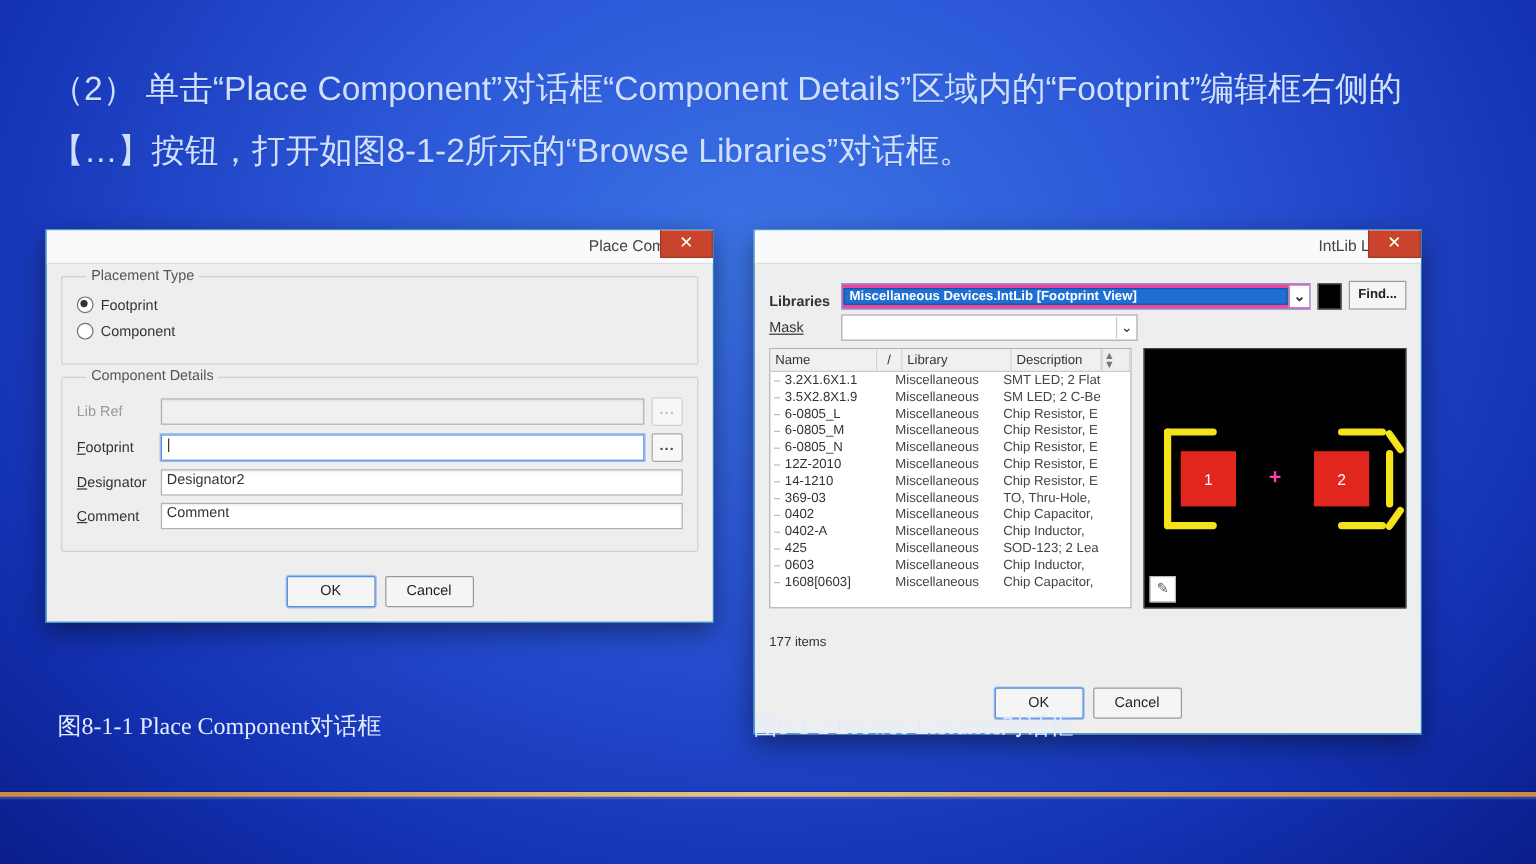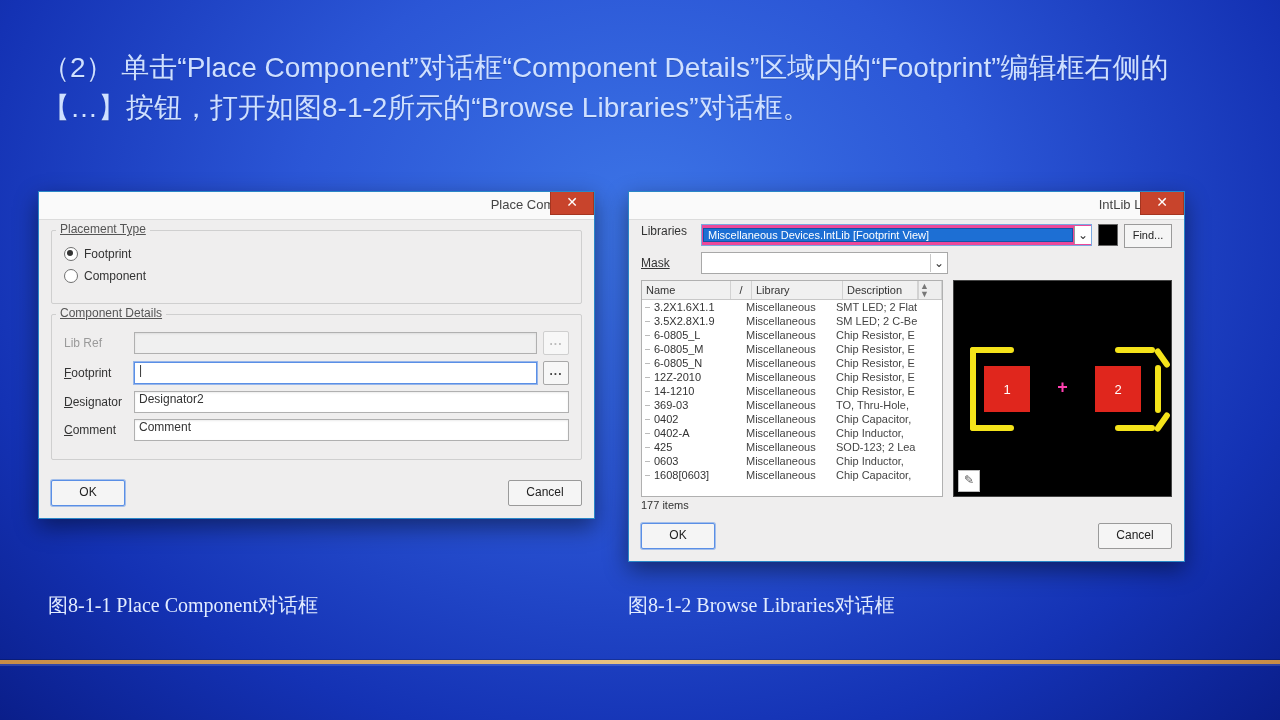--- a/index.html
+++ b/index.html
@@ -3,67 +3,67 @@
 <meta charset="utf-8">
 <style>
   html,body{margin:0;padding:0;width:1280px;height:720px;overflow:hidden;font-family:"Microsoft YaHei",Tahoma,sans-serif;}
   .slide{
     width:1280px;height:720px;box-sizing:border-box;position:relative;
     background:radial-gradient(ellipse at 50% 30%,#3c74e6 0%,#2b56d6 38%,#1432b4 75%,#0a1e8a 100%);
     color:#fff;
   }
   .body-text{
     position:absolute;left:42px;top:48px;right:42px;
-    font-size:28px;line-height:40px;color:#e9f0ff;font-weight:400;
+    font-size:28px;line-height:52px;color:#e9f0ff;font-weight:400;
     text-shadow:0 1px 0 rgba(0,0,0,.15);
   }
   .body-text .accent{color:#cfe0ff;}
   .underline{
     position:absolute;left:0;right:0;top:660px;height:4px;
     background:linear-gradient(to right,#c88c46,#e9c483 50%,#c88c46);
     box-shadow:0 2px 0 rgba(255,255,255,.15),0 -1px 0 rgba(0,0,0,.2);
   }
   
   .dlg{
     position:absolute;background:#efeeee;border:1px solid #2a87c7;
     box-shadow:0 8px 22px rgba(0,0,0,.45);color:#222;font-size:12px;
   }
   .dlg .titlebar{height:27px;background:#fafafa;border-bottom:1px solid #dcdcdc;position:relative;}
   .dlg .title{position:absolute;left:0;right:0;top:5px;text-align:right;font-size:13px;color:#444;}
   .dlg .closebtn{
     position:absolute;top:0;right:0;width:42px;height:22px;background:#c8442c;color:#fff;
     font-size:14px;text-align:center;line-height:20px;border:1px solid #a43520;border-top:none;
   }
   .group{border:1px solid #cfcfcf;margin:10px 12px;padding:10px 12px 12px;position:relative;background:#efeeee;border-radius:2px;}
-  .group .legend{position:absolute;top:-9px;left:4px;background:#efeeee;padding:0 4px;color:#555;font-size:12px;text-decoration:underline;}
+  .group .legend{position:absolute;top:-9px;left:20px;background:#efeeee;padding:0 4px;color:#555;font-size:12px;}
   .radio-row{display:flex;align-items:center;margin:6px 0 8px;color:#333;}
   .radio{width:12px;height:12px;border:1px solid #707070;border-radius:50%;margin-right:6px;position:relative;background:#fff;}
   .radio.checked::after{content:"";position:absolute;left:2px;top:2px;width:6px;height:6px;border-radius:50%;background:#333;}
   .form-row{display:flex;align-items:center;margin:6px 0;}
   .form-row .lbl{width:70px;color:#333;}
   .form-row .lbl.disabled{color:#9a9a9a;}
   .form-row .lbl .u{text-decoration:underline;}
   .txt{
     flex:1;height:20px;border:1px solid #b0b0b0;background:#fff;padding:0 4px;font-size:12px;color:#333;
     box-shadow:inset 0 1px 2px rgba(0,0,0,.08);
   }
   .txt.disabled{background:#f0f0f0;color:#bbb;}
   .txt.focus{border:1px solid #5a8fe6;box-shadow:0 0 0 1px rgba(90,143,230,.6);}
   .dots{
     width:24px;height:22px;margin-left:6px;border:1px solid #a8a8a8;border-radius:2px;background:#f7f7f7;
     text-align:center;line-height:18px;color:#444;font-weight:bold;letter-spacing:1px;
   }
-  .btnrow{display:flex;justify-content:space-between;gap:8px;padding:10px 12px 12px;}
+  .btnrow{display:flex;justify-content:center;gap:8px;padding:10px 12px 12px;}
   .btn{
     min-width:72px;height:24px;border:1px solid #9a9a9a;border-radius:2px;background:#f5f5f5;
     font-size:12px;color:#222;text-align:center;line-height:22px;
   }
   .btn.primary{border:1px solid #5a8fe6;box-shadow:0 0 0 1px rgba(90,143,230,.5);}
   
-  .toprow{display:flex;align-items:flex-start;margin:4px 12px 4px;gap:6px;}
+  .toprow{display:flex;align-items:flex-end;margin:14px 12px 4px;gap:6px;font-weight:bold;}
   .toprow .lbl2{width:54px;color:#333;}
   .combo{flex:1;height:20px;border:1px solid #7aa9e0;background:#ec4899;color:#fff;display:flex;align-items:center;}
   .combo .sel{flex:1;background:#1d6fd4;color:#fff;font-size:11px;padding:0 4px;border:1px solid #1353a5;margin:1px;}
   .combo .arrow{width:16px;text-align:center;color:#333;background:#fff;border-left:1px solid #9a9a9a;height:18px;line-height:18px;}
   .swatch{width:18px;height:20px;background:#000;border:1px solid #666;}
   .findbtn{width:46px;height:22px;border:1px solid #9a9a9a;background:#f5f5f5;text-align:center;line-height:20px;font-size:11px;}
   .maskrow{display:flex;align-items:center;margin:2px 12px 6px;gap:6px;}
   .maskrow .lbl2{width:54px;color:#333;text-decoration:underline;}
   .combo2{flex:0 0 245px;height:20px;border:1px solid #a8a8a8;background:#fff;display:flex;align-items:center;}
   .combo2 .arrow{width:16px;text-align:center;color:#333;border-left:1px solid #c8c8c8;height:18px;line-height:18px;margin-left:auto;}
@@ -83,21 +83,21 @@
   .sbar{width:14px;background:#eee;border-left:1px solid #d2d2d2;position:relative;}
   .sbar::before{content:"▲";position:absolute;top:0;left:1px;font-size:9px;color:#777;}
   .sbar::after{content:"▼";position:absolute;bottom:0;left:1px;font-size:9px;color:#777;}
   .preview{
     flex:1;height:215px;background:#000;border:1px solid #444;position:relative;
   }
   .pad{position:absolute;width:46px;height:46px;background:#e0261d;color:#fff;font-size:13px;display:flex;align-items:center;justify-content:center;}
   .silk{position:absolute;background:#f4e31a;}
   .plus{position:absolute;color:#ff3fb0;font-size:18px;font-weight:bold;}
   .smicon{position:absolute;left:4px;bottom:4px;width:20px;height:20px;background:#fff;border:1px solid #bbb;font-size:12px;text-align:center;line-height:18px;color:#555;}
-  .count{margin:2px 12px;color:#333;font-size:11px;}
+  .count{margin:22px 12px;color:#333;font-size:11px;}
   .caption{position:absolute;font-size:20px;color:#e2ecff;font-family:Liberation Serif, serif;}
 </style>
 </head>
 <body>
 <div class="slide">
 
 <div class="body-text"><span class="accent">（2） 单击“Place Component”对话框“Component Details”区域内的“Footprint”编辑框右侧的【…】按钮，打开如图8-1-2所示的“Browse Libraries”对话框。</span></div>
 
 <div class="dlg" style="left:38px;top:191px;width:555px;">
   <div class="titlebar">

